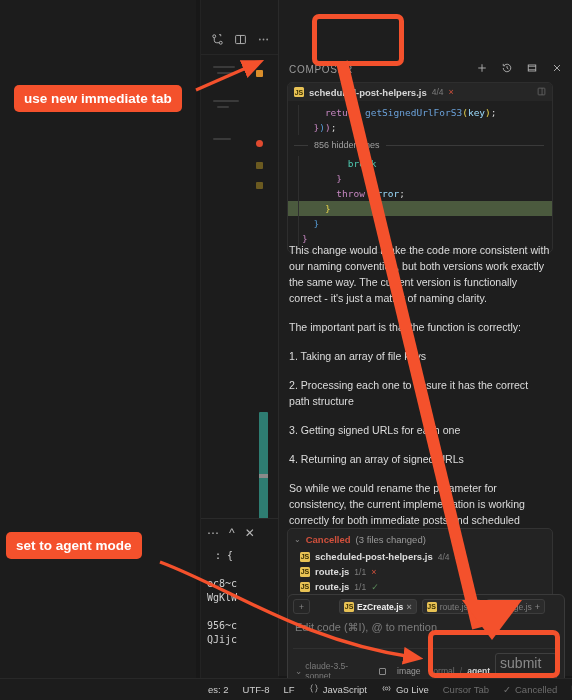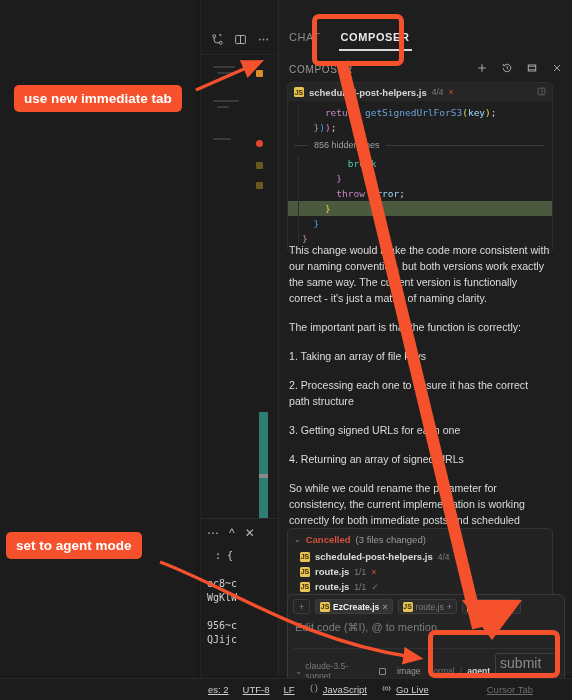--- a/index.html
+++ b/index.html
@@ -184,21 +184,21 @@
     background: #242424; border: 1px solid #3a3a3a; border-radius: 6px;
     padding: 4px 5px 3px;
   }
   .chips { display: flex; align-items: center; gap: 5px; }
   .chip {
     display: inline-flex; align-items: center; gap: 3px;
     height: 15px; padding: 0 4px; border-radius: 3px;
     border: 1px solid #3d3d3d; background: #2b2b2b;
     font-size: 8.6px; color: #d0d0d0;
   }
-  .chip.sel { background: #333; color: #f0f0f0; font-weight: bold; }
+  .chip.sel { background: #333; color: #f0f0f0; font-weight: bold; margin-left: 24px; }
   .chip.dim { color: #7f7f7f; }
   .chip .op { color: #8a8a8a; font-size: 9px; }
   .chip.plus-only {
     padding: 0 5px; color: #8a8a8a; background: #262626;
   }
   .editbox-text {
     margin-top: 7px; font-size: 11px; color: #7c7c7c; padding-left: 2px;
   }
   .input-foot {
     display: flex; align-items: center; gap: 8px;
@@ -220,22 +220,22 @@
     color: #8a8a8a; font-size: 14px;
   }
 
   
   .statusbar {
     position: absolute; left: 0; bottom: 0; width: 572px; height: 22px;
     background: #1c1c1c; border-top: 1px solid #282828;
     display: flex; align-items: center; gap: 14px;
     padding-left: 208px; font-size: 9.5px; color: #cfcfcf;
   }
-  .statusbar .si { display: inline-flex; align-items: center; gap: 4px; white-space: nowrap; text-decoration: underline; }
-  .statusbar .dim { color: #6d6d6d; margin-left: 44px; }
+  .statusbar .si { display: inline-flex; align-items: center; gap: 4px; white-space: nowrap; }
+  .statusbar .dim { color: #6d6d6d; }
   .statusbar .far { margin-left: auto; display: inline-flex; align-items: center; gap: 12px; padding-right: 8px; }
 
   
   .anno {
     position: absolute; background: #f4512c; color: #fff;
     font-weight: bold; border-radius: 5px; padding: 6px 10px;
     font-size: 13.5px; white-space: nowrap; z-index: 40;
   }
   #anno-composer { left: 14px; top: 85px; }
   #anno-agent { left: 6px; top: 532px; }
@@ -308,24 +308,20 @@
         <div class="tok">ec8~c</div>
         <div>WgKlW</div>
         <div class="tok">956~c</div>
         <div>QJijc</div>
       </div>
     </div>
   </div>
 
   <div class="composer-pane">
 
-    <div class="tabbar">
-      <div class="tab">CHAT</div>
-      <div class="tab active">COMPOSER</div>
-    </div>
 
     <div class="panel-head">
       <span class="title">COMPOSER</span>
       <span class="acts">
         <span>
           <svg width="12" height="12" viewBox="0 0 16 16" stroke="#b5b5b5" stroke-width="1.2">
               <path d="M8 3v10M3 8h10"></path>
             </svg>
         </span>
         <span>

